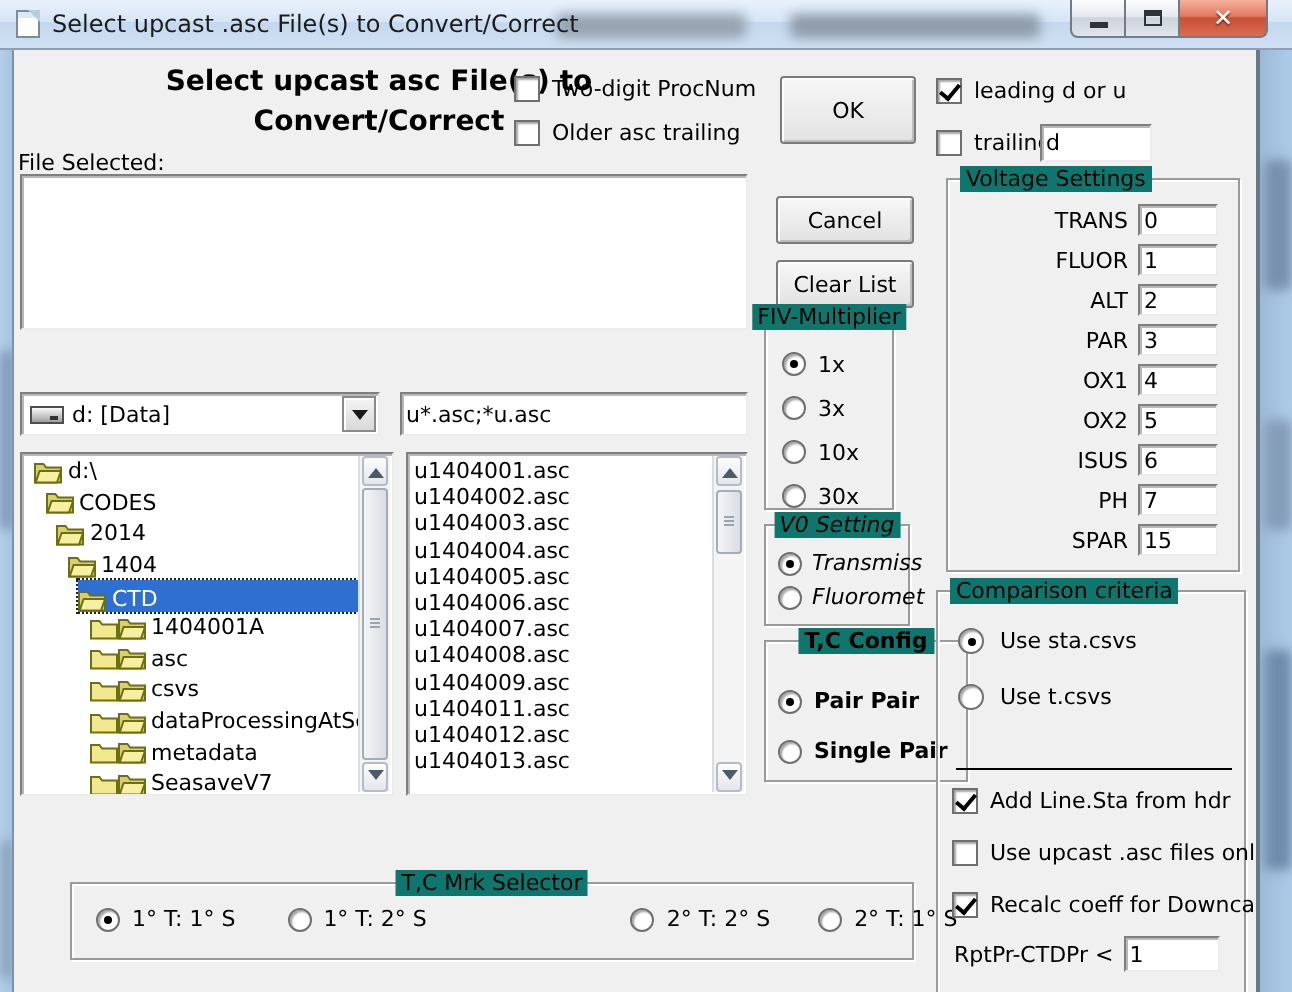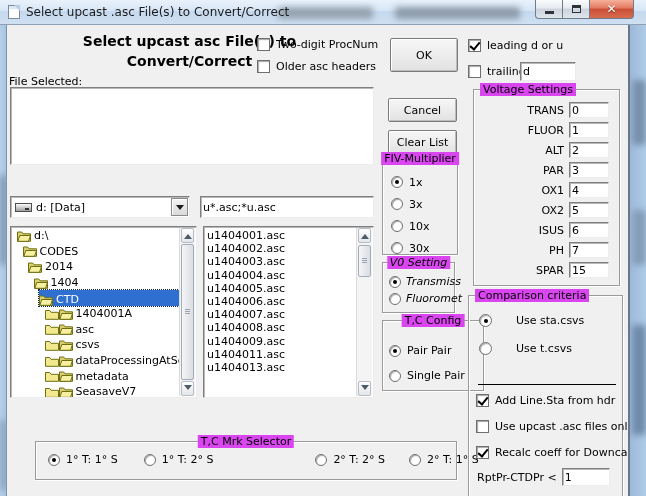--- a/index.html
+++ b/index.html
@@ -44,21 +44,21 @@
     box-shadow:inset 1px 1px 0 rgba(0,0,0,.28); }
   input.tb { font-family:"DejaVu Sans","Liberation Sans",sans-serif; font-size:11px; padding:1px 2px; outline:none; }
 
   
   .btn3d { position:absolute; font-family:"DejaVu Sans","Liberation Sans",sans-serif; font-size:11px; color:#000;
     background:linear-gradient(#f7f7f7,#e2e2e2); border:1px solid #7b7b7b; border-radius:2px;
     box-shadow:inset 1px 1px 0 #fff, inset -1px -1px 0 #bcbcbc; display:flex; align-items:center; justify-content:center; cursor:default; }
 
   
   .grp { position:absolute; border:1px solid #9a9a9a; box-shadow:1px 1px 0 #fff, inset 1px 1px 0 #fff; }
-  .grp > .legend { position:absolute; top:-7px; background:#d946ef; padding:0 3px; line-height:13px; white-space:nowrap; }
+  .grp > .legend { position:absolute; top:-7px; background:#0f766e; padding:0 3px; line-height:13px; white-space:nowrap; }
   .legend.centered { left:50%; transform:translateX(-50%); }
   .legend.left6 { left:6px; }
 
   
   .cb { position:relative; width:13px; height:13px; flex:0 0 13px; background:#fff;
     border:1px solid #6f6f6f; box-shadow:inset 1px 1px 1px rgba(0,0,0,.35); }
   .on > .cb::after { content:""; position:absolute; left:3px; top:0px; width:4px; height:8px;
     border:solid #000; border-width:0 2px 2px 0; transform:rotate(40deg); }
   .rb { position:relative; width:12px; height:12px; flex:0 0 12px; background:#fff; border-radius:50%;
     border:1px solid #6f6f6f; box-shadow:inset 1px 1px 1px rgba(0,0,0,.35); }
@@ -112,21 +112,21 @@
   .tcmrk-opts .opt:nth-child(2){ margin-left:26px; }
   .tcmrk-opts .opt:nth-child(3){ margin-left:102px; }
   .tcmrk-opts .opt:nth-child(4){ margin-left:24px; }
 
   
   .vrows { position:absolute; left:0; top:12px; right:10px; display:flex; flex-direction:column; gap:4px; }
   .vrow { display:flex; align-items:center; justify-content:flex-end; gap:5px; height:16px; }
   .vrow .tb { width:40px; height:16px; }
 
   
-  .cmp .opt { position:absolute; left:10px; gap:24px; }
+  .cmp .opt { position:absolute; left:10px; gap:8px; }
   .cmp .rb { width:13px; height:13px; flex-basis:13px; }
   .cmp .on > .rb::after { left:3.5px; top:3.5px; }
   .hline { position:absolute; left:9px; width:138px; height:0; border-top:1px solid #000; }
   .cmp-cbs { position:absolute; left:7px; top:98px; display:flex; flex-direction:column; gap:13px; }
   .thresh { position:absolute; left:8px; top:172px; display:flex; align-items:center; gap:5px; }
   .thresh .tb { width:48px; height:18px; }
 </style>
 </head>
 <body>
 
@@ -169,21 +169,21 @@
 
     <div class="abs topcbs">
 
         <div class="ckrow">
           <span class="cb"></span>
           <span class="lbl">Two-digit ProcNum</span>
         </div>
 
         <div class="ckrow">
           <span class="cb"></span>
-          <span class="lbl">Older asc headers</span>
+          <span class="lbl">Older asc trailing</span>
         </div>
 
     </div>
 
     <div class="btn3d" style="left:383px;top:13px;width:68px;height:34px;">OK</div>
     <div class="btn3d" style="left:381px;top:73px;width:69px;height:24px;">Cancel</div>
     <div class="btn3d" style="left:381px;top:105px;width:69px;height:24px;">Clear List</div>
 
     <div class="abs ckrow on" style="left:461px;top:14px;">
       <span class="cb"></span>
@@ -370,35 +370,36 @@
 
         <div class="frow">u1404007.asc</div>
 
         <div class="frow">u1404008.asc</div>
 
         <div class="frow">u1404009.asc</div>
 
 
         <div class="frow">u1404011.asc</div>
 
+        <div class="frow">u1404012.asc</div>
 
         <div class="frow">u1404013.asc</div>
 
       <div class="vscroll">
         <div class="sb-btn sb-up">
             <span class="tri-up"></span>
           </div>
         <div class="sb-thumb" style="top:17px;height:32px;"></div>
         <div class="sb-btn sb-dn">
             <span class="tri-dn"></span>
           </div>
       </div>
     </div>
 
-    <div class="grp fiv" style="left:375px;top:133px;width:76px;height:97px;">
+    <div class="grp fiv" style="left:375px;top:133px;width:65px;height:97px;">
       <span class="legend centered">FIV-Multiplier</span>
       <div class="optcol">
 
           <div class="opt on">
             <span class="rb"></span>
             <span class="lbl">1x</span>
           </div>
 
           <div class="opt">
             <span class="rb"></span>
@@ -428,21 +429,21 @@
           </div>
 
           <div class="opt">
             <span class="rb"></span>
             <span class="lbl">Fluoromet</span>
           </div>
 
       </div>
     </div>
 
-    <div class="grp tcc" style="left:375px;top:295px;width:102px;height:71px;">
+    <div class="grp tcc" style="left:375px;top:295px;width:102px;height:71px;font-weight:bold;">
       <span class="legend centered">T,C Config</span>
       <div class="optcol">
 
           <div class="opt on">
             <span class="rb"></span>
             <span class="lbl">Pair Pair</span>
           </div>
 
           <div class="opt">
             <span class="rb"></span>

